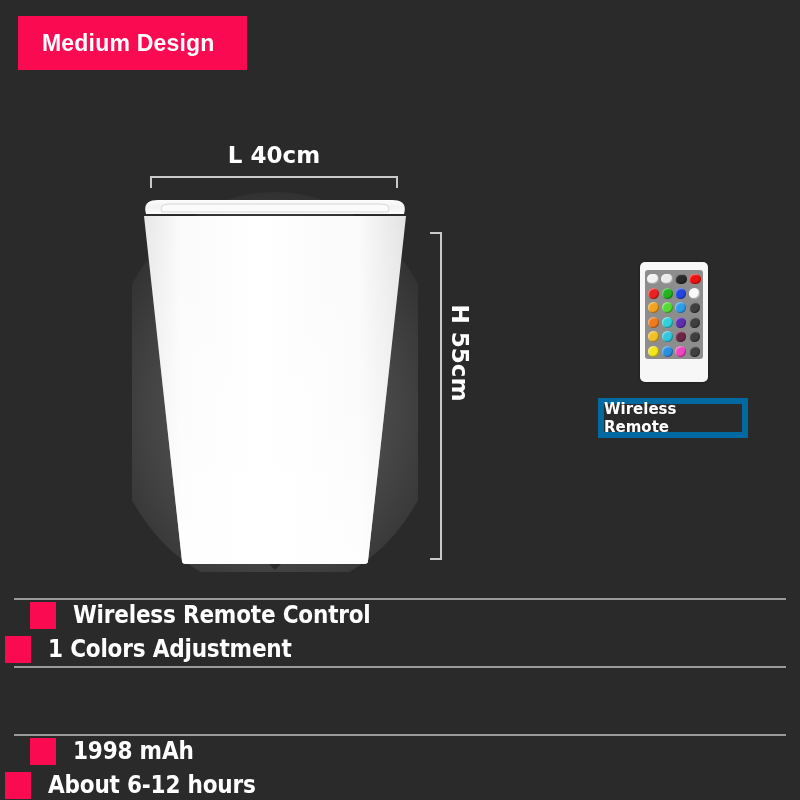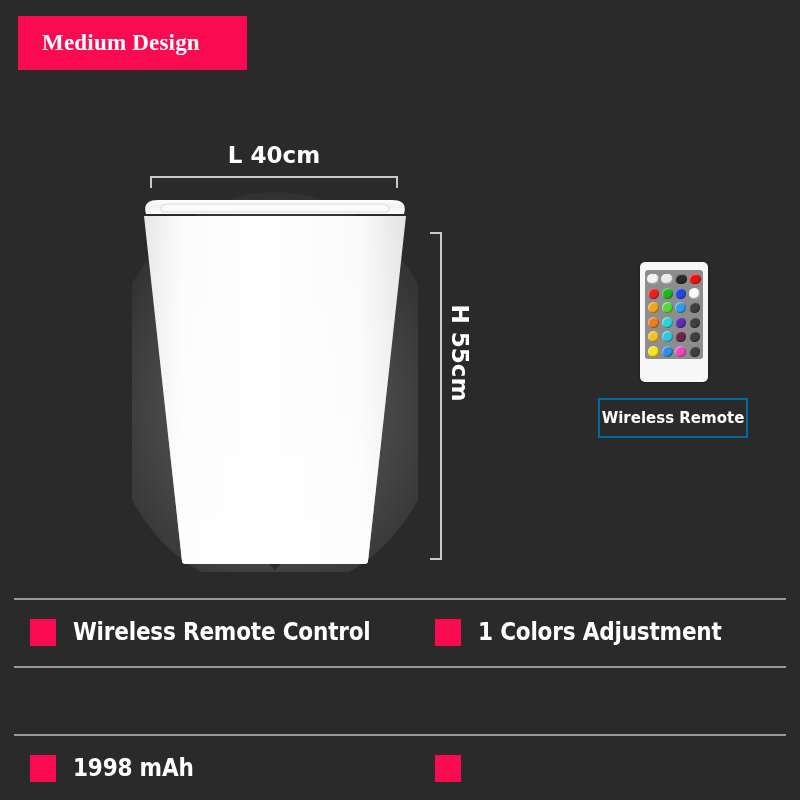--- a/index.html
+++ b/index.html
@@ -30,21 +30,21 @@
     display: flex;
     align-items: center;
     padding-left: 24px;
     box-sizing: border-box;
   }
   .badge-text {
     color: #ffffff;
     font-size: 23px;
     font-weight: bold;
     letter-spacing: 0.2px;
-    font-family: Liberation Serif, serif;
+    font-family: Liberation Sans, sans-serif;
   }
 
   
   .planter-wrap {
     position: absolute;
     left: 132px;
     top: 192px;
     width: 286px;
     height: 380px;
   }
@@ -144,21 +144,21 @@
     height: 10px;
     border-radius: 5px;
   }
 
   .remote-label-box {
     position: absolute;
     left: 598px;
     top: 398px;
     width: 150px;
     height: 40px;
-    border: 2px solid #0369a1;
+    border: 6px solid #0369a1;
     box-sizing: border-box;
     display: flex;
     align-items: center;
     justify-content: center;
   }
   .remote-label-text {
     color: #ffffff;
     font-size: 15px;
     font-weight: bold;
     font-family: "DejaVu Sans", sans-serif;
@@ -182,20 +182,21 @@
   .divider.d0 { top: 0px; }
   .divider.d1 { top: 68px; }
   .divider.d2 { top: 136px; }
 
   .feat-row {
     position: absolute;
     left: 0;
     width: 800px;
     height: 68px;
     display: flex;
+    flex-direction: column;
   }
   .feat-row.r0 { top: 0px; }
   .feat-row.r1 { top: 68px; }
   .feat-row.r2 { top: 136px; }
 
   .feat-cell {
     display: flex;
     align-items: center;
     height: 68px;
   }
@@ -345,17 +346,18 @@
     </div>
 
 
     <div class="feat-row r2">
       <div class="feat-cell left">
         <span class="feat-bullet" style="background: rgb(250, 10, 80);"></span>
         <span class="feat-text">1998 mAh</span>
       </div>
       <div class="feat-cell right">
         <span class="feat-bullet" style="background: rgb(250, 10, 80);"></span>
+        <span class="feat-text">About 6-12 hours</span>
       </div>
     </div>
   </div>
 
 </div>
 
 </body></html>

